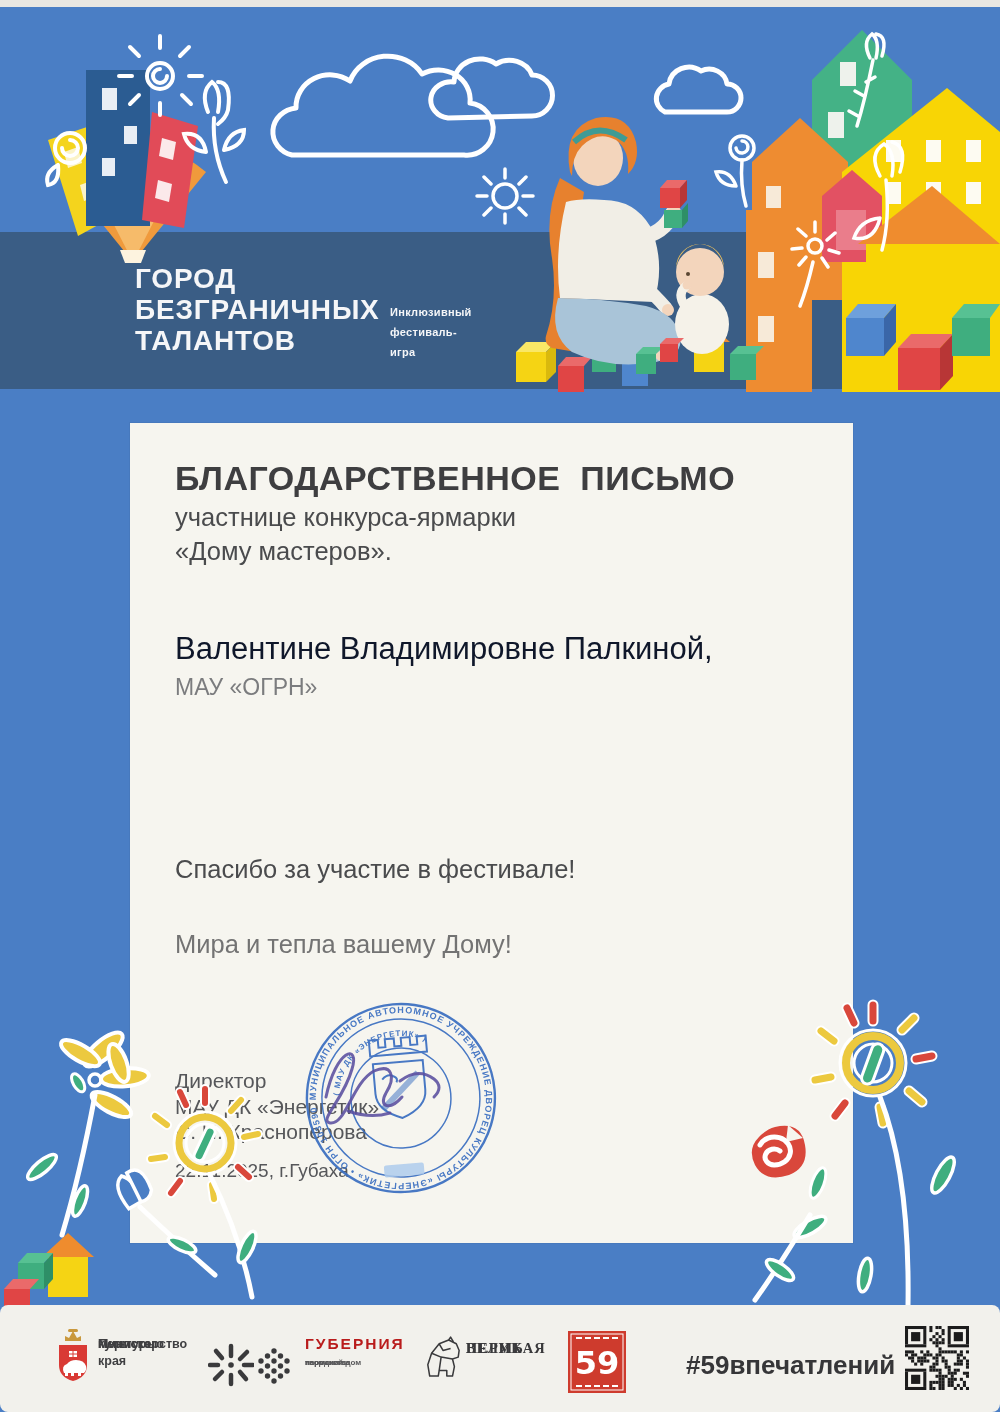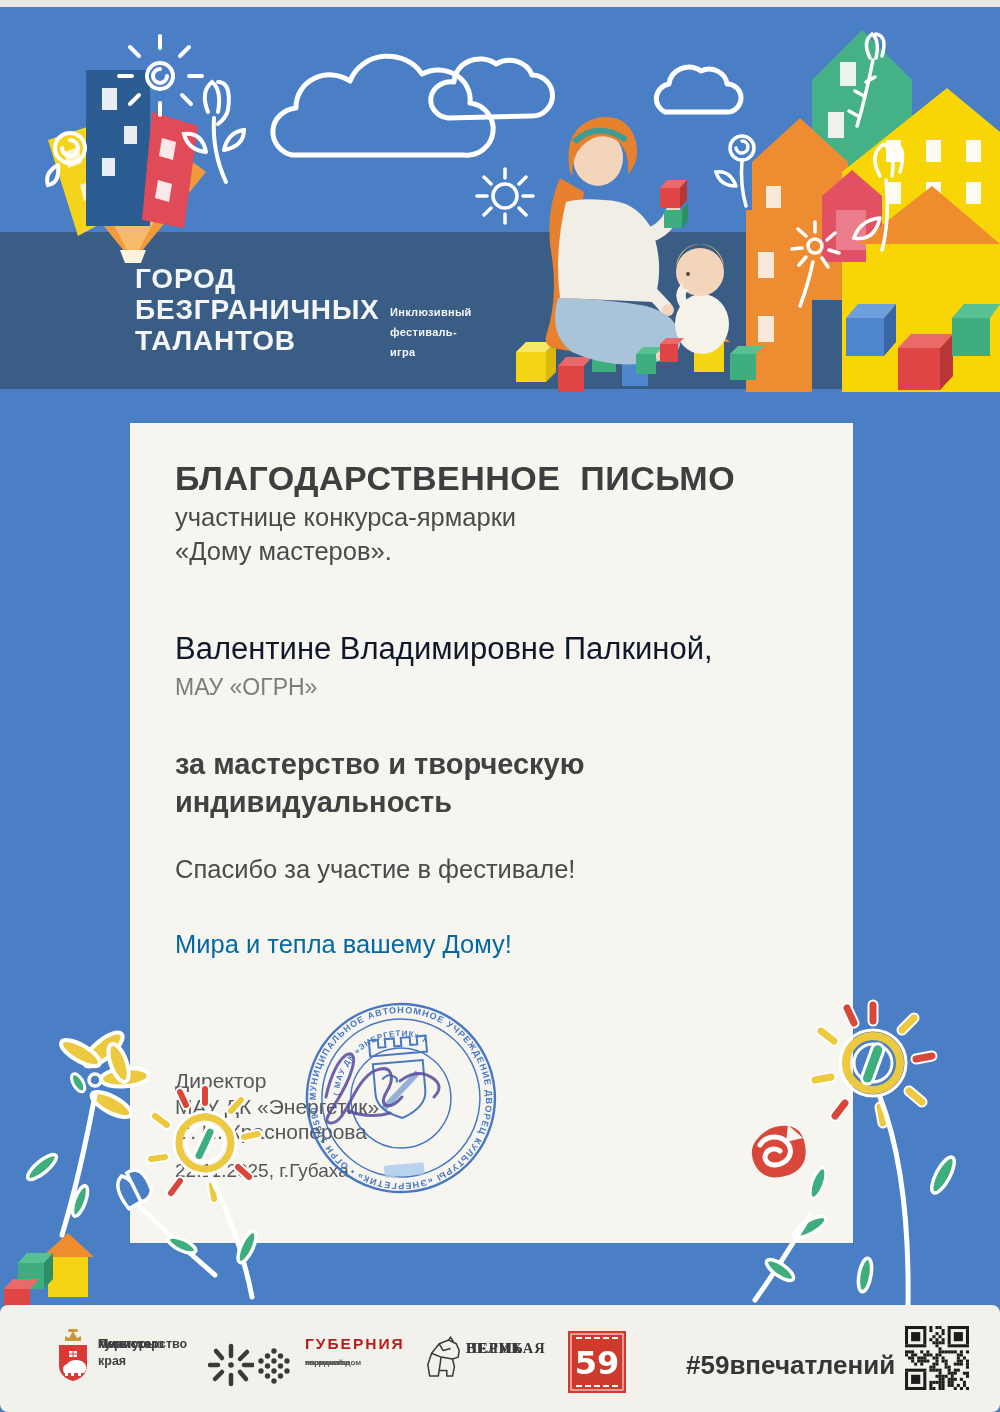--- a/index.html
+++ b/index.html
@@ -13,21 +13,21 @@
               font-size:11px;line-height:20px;letter-spacing:.3px;}
   .card{position:absolute;left:130px;top:423px;width:723px;height:820px;background:#f6f5ef;z-index:2;
         box-shadow:0 0 0 1px rgba(0,0,0,.04);}
   .card .txt{position:absolute;left:45px;right:30px;}
   .c-title{top:36px;font-size:34px;font-weight:800;letter-spacing:.5px;word-spacing:10px;color:#3e3e40;}
   .c-intro{top:78px;font-size:25.5px;line-height:33.5px;color:#4a4b4d;}
   .c-recipient{top:208px;font-size:31px;font-weight:500;color:#0f172a;}
   .c-org{top:251px;font-size:23px;color:#7b7c7e;}
   .c-achv{top:322px;font-size:29px;line-height:38px;font-weight:700;color:#414143;}
   .c-thanks{top:432px;font-size:25.5px;color:#4a4b4d;}
-  .c-wish{top:507px;font-size:25.5px;color:#0369a1;}
+  .c-wish{top:507px;font-size:25.5px;color:#737373;}
   .c-sign{top:645px;font-size:21px;line-height:25.5px;color:#56575a;}
   .c-date{top:737px;font-size:19px;color:#56575a;}
   .stamp{position:absolute;left:165px;top:573px;z-index:3;transform:rotate(-5deg);opacity:.93;}
   .autograph{position:absolute;left:158px;top:596px;z-index:4;opacity:.88;}
   .art-bl,.art-br{position:absolute;z-index:3;}
   .art-bl{left:0;top:945px;}
   .art-br{left:660px;top:975px;}
   .footer{position:absolute;left:0;top:1305px;width:1000px;height:107px;background:#f2f1ec;z-index:4;border-radius:8px;}
   .footer *{position:absolute;}
   .min-ico{left:56px;top:22px;}
@@ -202,24 +202,20 @@
   </div>
 
   <div class="card">
     <div class="txt c-title">БЛАГОДАРСТВЕННОЕ ПИСЬМО</div>
     <div class="txt c-intro">
       <span class="line">участнице конкурса-ярмарки</span>
       <span class="line">«Дому мастеров».</span>
     </div>
     <div class="txt c-recipient">Валентине Владимировне Палкиной,</div>
     <div class="txt c-org">МАУ «ОГРН»</div>
-    <div class="txt c-achv">
-      <span class="line">за мастерство и творческую</span>
-      <span class="line">индивидуальность</span>
-    </div>
     <div class="txt c-thanks">Спасибо за участие в фестивале!</div>
     <div class="txt c-wish">Мира и тепла вашему Дому!</div>
     <div class="txt c-sign">
       <span class="line">Директор</span>
       <span class="line">МАУ ДК «Энергетик»</span>
       <span class="line">С. И. Красноперова</span>
     </div>
     <div class="txt c-date">22.11.2025, г.Губаха</div>
 
     <svg class="stamp" width="212" height="206" viewBox="0 0 212 206">

